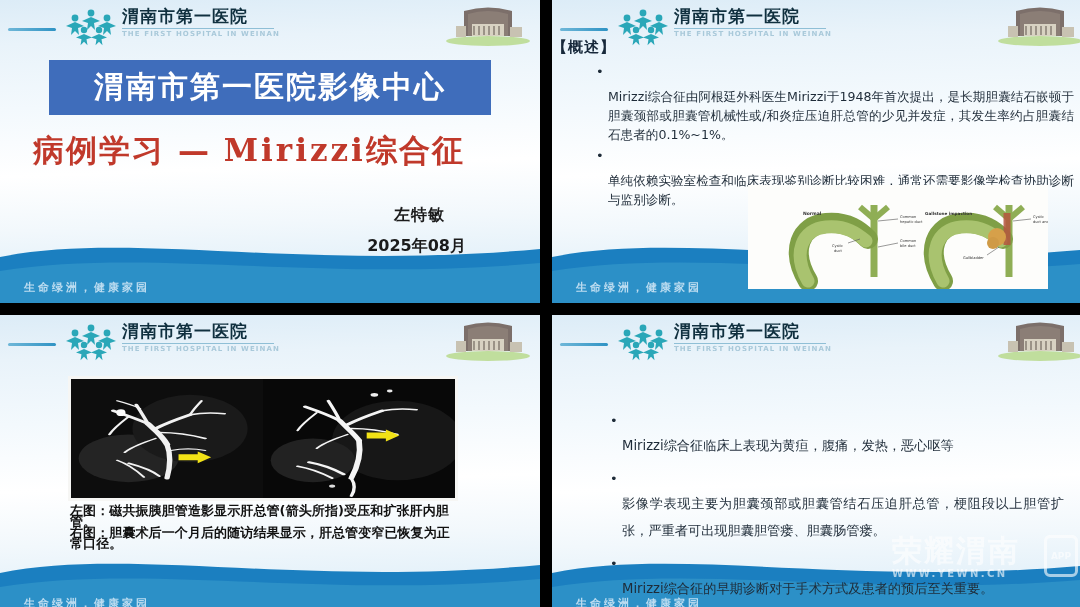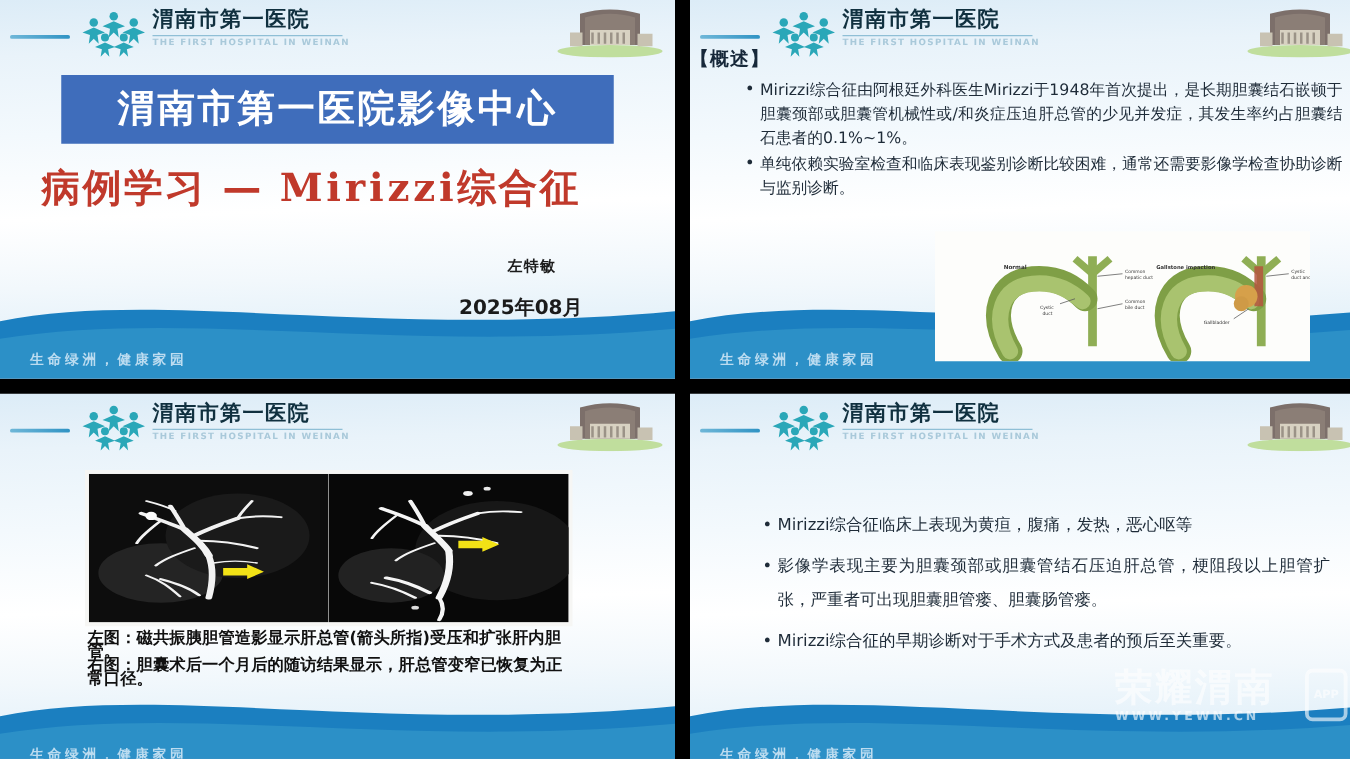--- a/index.html
+++ b/index.html
@@ -37,35 +37,35 @@
 
   
   .title-band { position:absolute; left:49px; top:60px; width:442px; height:55px;
                 background:#3f6dbb; display:flex; align-items:center; justify-content:center; }
   .title-band span { color:#ffffff; font-size:30px; font-weight:bold; letter-spacing:2px;
                      white-space:nowrap; }
   .subtitle { position:absolute; left:0; right:42px; top:130px; text-align:center;
               font-size:31px; font-weight:bold; color:#c0392b; letter-spacing:2px;
               white-space:nowrap; }
   .subtitle .lat { font-family:"DejaVu Serif","Liberation Serif",serif; letter-spacing:3px; }
-  .author { position:absolute; right:95px; top:205px; font-size:12px; font-weight:bold;
+  .author { position:absolute; right:95px; top:205px; font-size:16px; font-weight:bold;
             color:#1b1b1b; letter-spacing:1px; }
   .date { position:absolute; right:74px; top:236px; font-size:16px; font-weight:bold;
           color:#1b1b1b; letter-spacing:0px; }
 
   
   .sec-head { position:absolute; left:0; right:0; top:38px; text-align:left;
               font-size:15px; font-weight:bold; color:#17283a; letter-spacing:1px; }
   .sec-head-2 { top:57px; font-size:18px; letter-spacing:3px; }
 
   .bullets { position:absolute; left:44px; right:18px; top:62px; }
   .bul { display:flex; font-size:12.6px; color:#1e2b38; line-height:19px;
          margin-bottom:2px; }
   .bul .dot { width:12px; flex:0 0 12px; text-align:left; font-size:13px; line-height:19px; }
-  .bul .txt { flex:1; text-align:justify; }
+  .bul .txt { flex:1; text-align:justify;margin-top:25px; }
 
   .bullets-2 { top:92px; left:58px; right:28px; }
   .bullets-2 .bul { font-size:13.2px; line-height:27px; margin-bottom:6px; }
   .bullets-2 .bul .dot { line-height:27px; }
 
   
   .anat { position:absolute; left:196px; top:185px; width:300px; height:104px;
           background:#fdfdfb; overflow:hidden; }
   .anat-title { position:absolute; top:4px; left:0; right:0; text-align:center;
                 font-size:8px; font-weight:bold; color:#1a1a1a; letter-spacing:.3px; }

